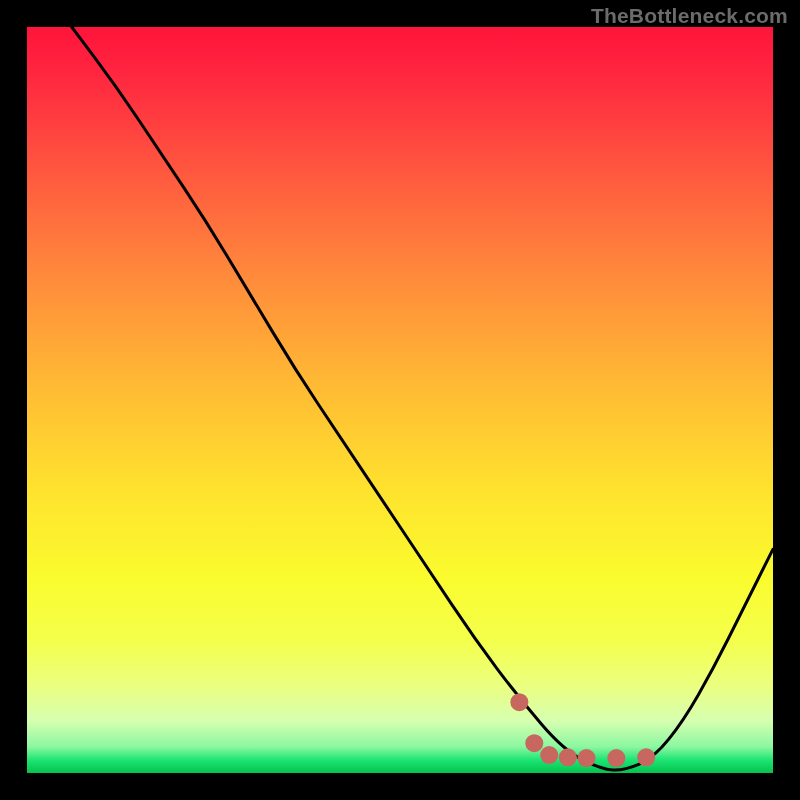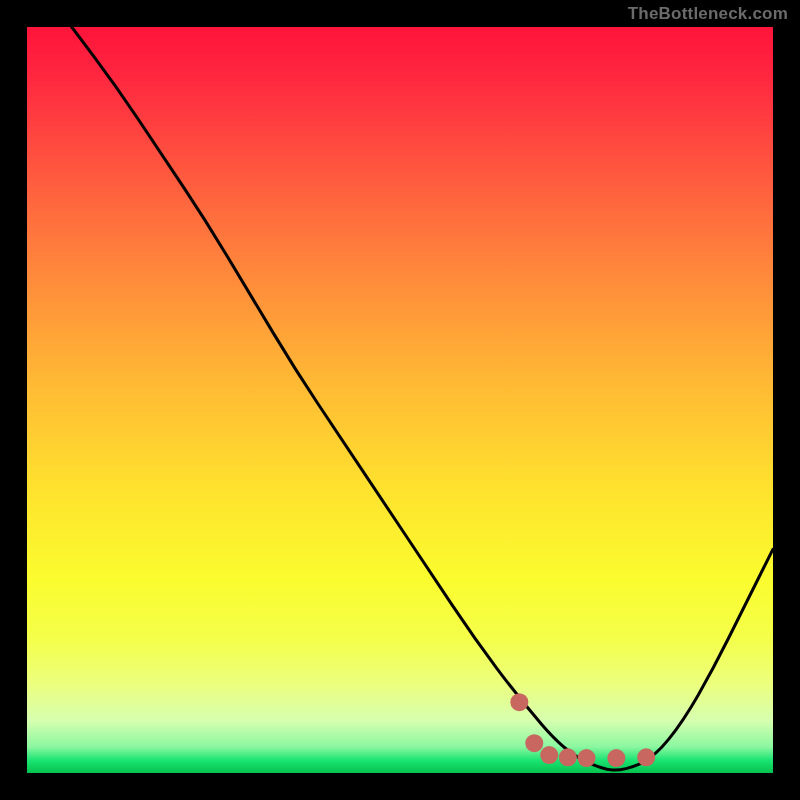--- a/index.html
+++ b/index.html
@@ -31,21 +31,21 @@
       #8bf7a0 96.5%,
       #1ae472 98.3%,
       #06c24e 100%
     );
   }
   .watermark {
     position: absolute;
     top: 4px;
     right: 12px;
     color: #6b6b6b;
-    font-size: 17px;
+    font-size: 21px;
     font-weight: 600;
     letter-spacing: 0.2px;
     user-select: none;
     margin-left: 44px;
   }
   svg.overlay {
     position: absolute;
     left: 0;
     top: 0;
     width: 746px;

